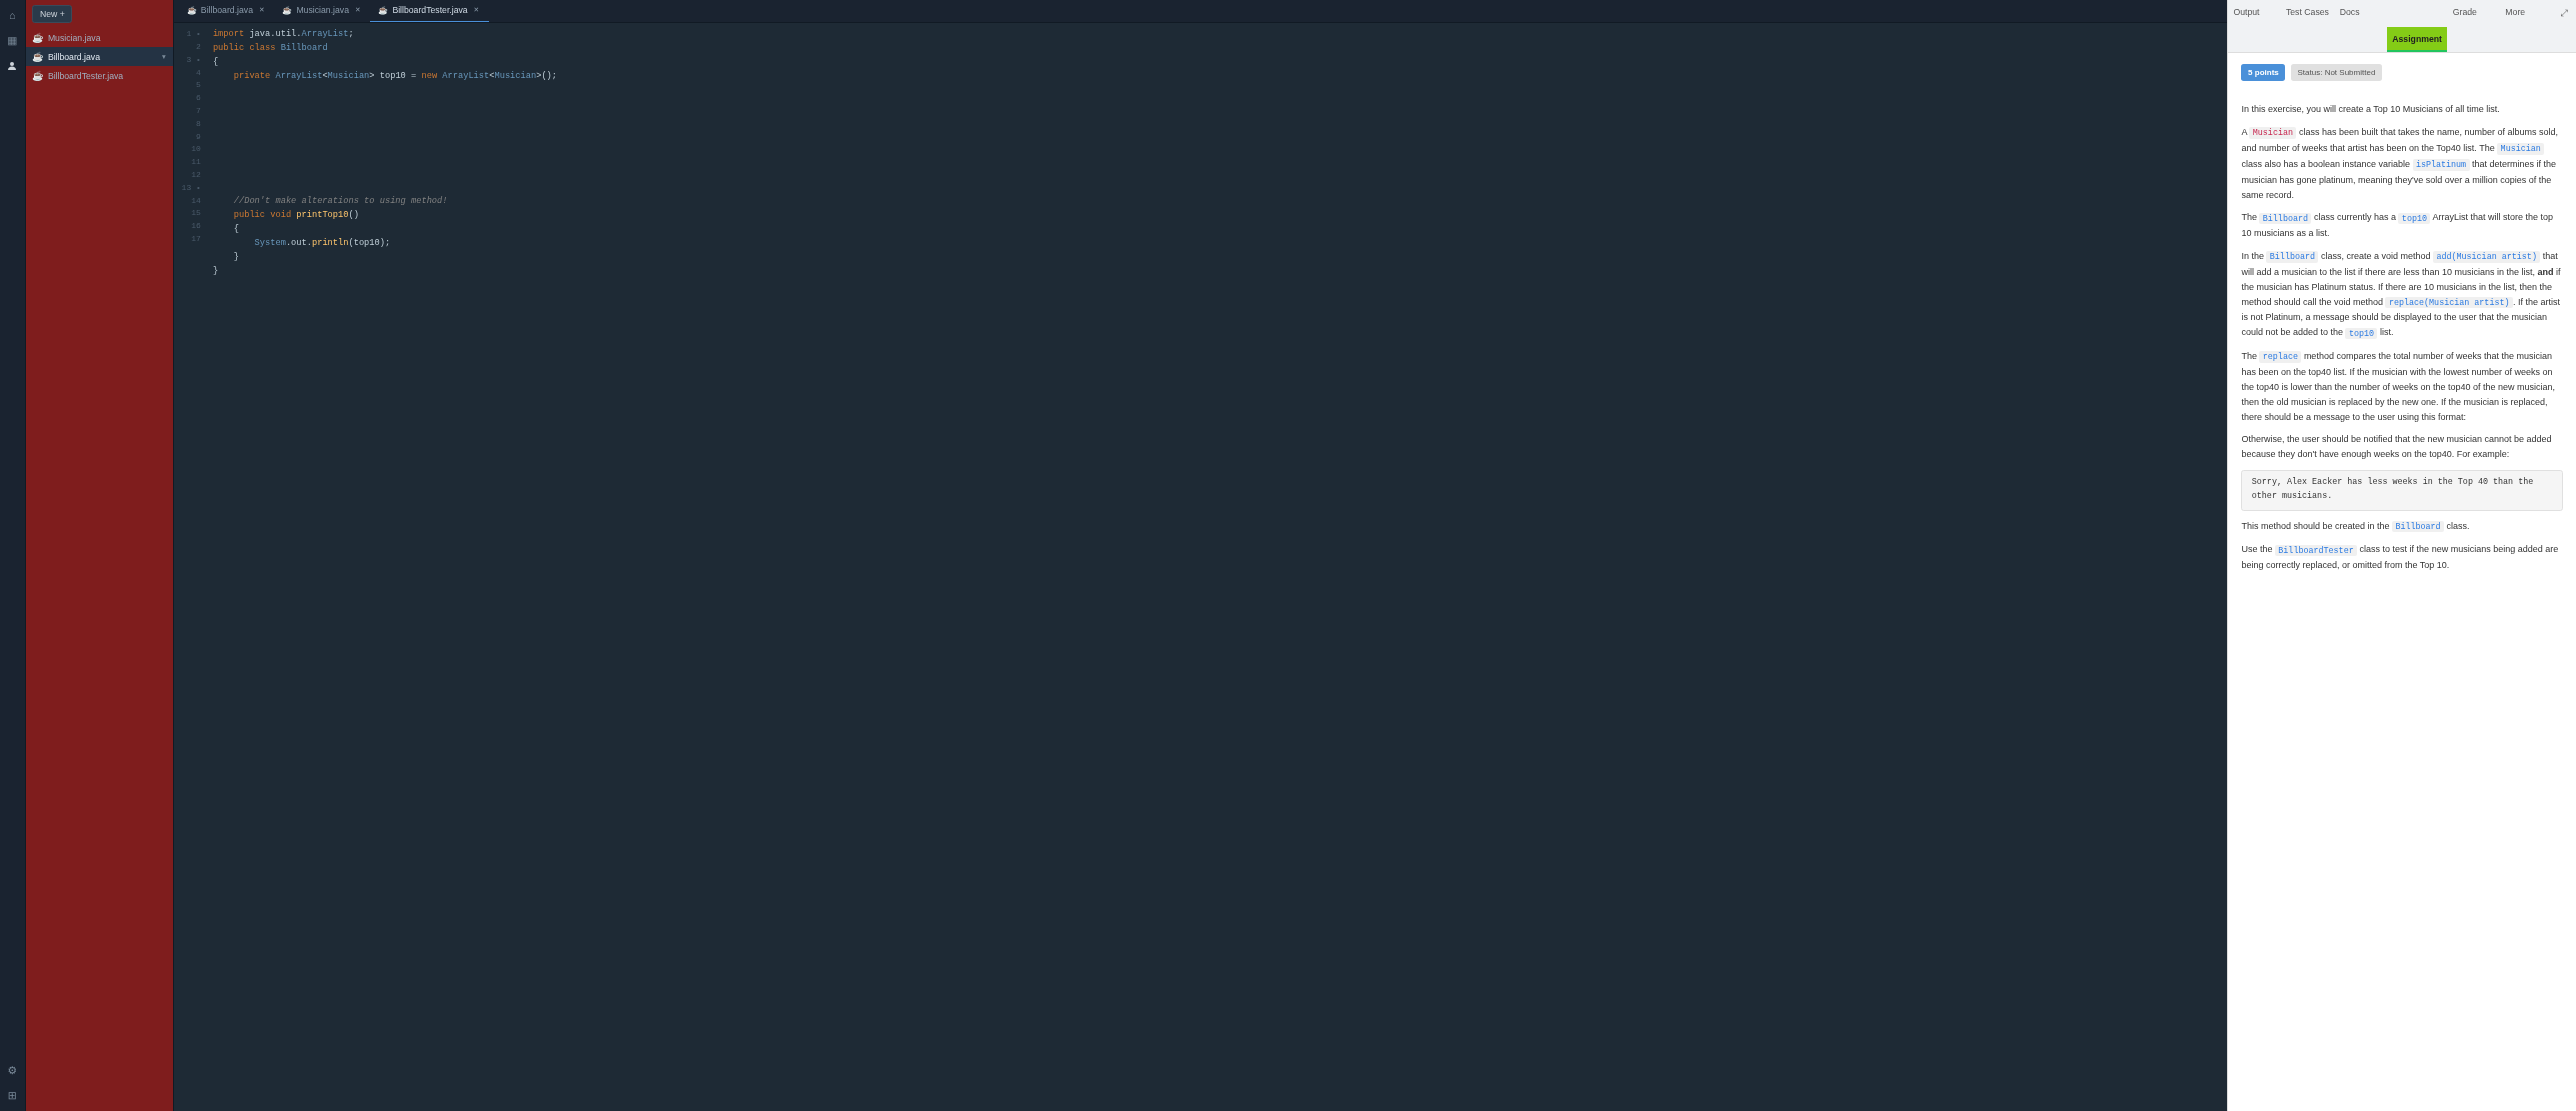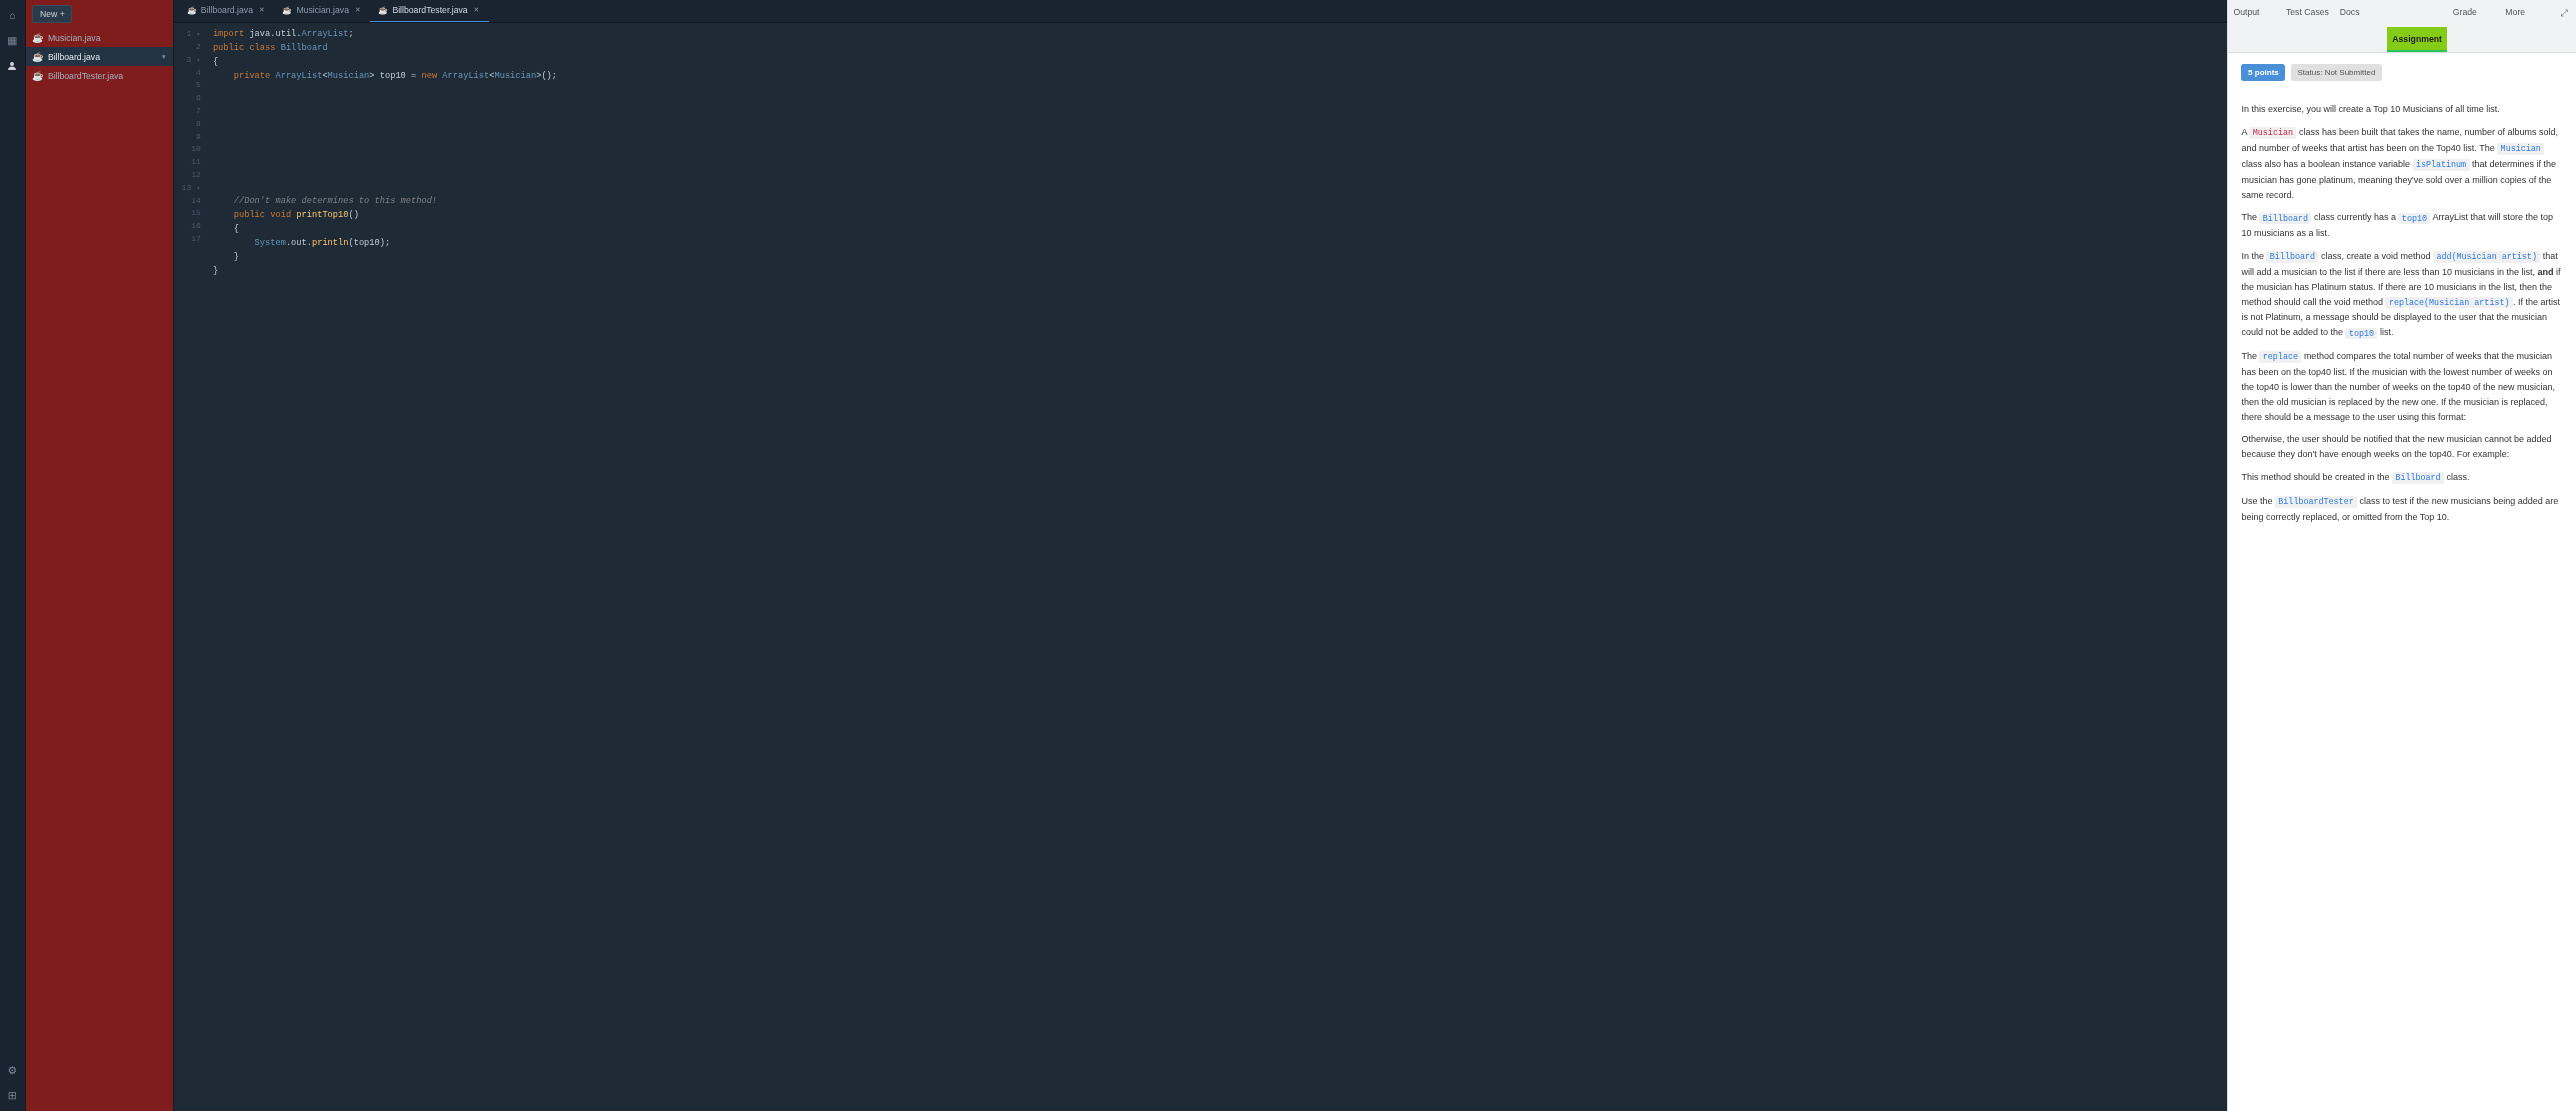--- a/index.html
+++ b/index.html
@@ -356,21 +356,21 @@
 {
     <span class="kw">private</span> <span class="type">ArrayList</span>&lt;<span class="type">Musician</span>&gt; top10 = <span class="kw">new</span> <span class="type">ArrayList</span>&lt;<span class="type">Musician</span>&gt;();
 
 
 
 
     
     
     
     
-<span class="comment">    //Don't make determines to this method!</span>
+<span class="comment">    //Don't make alterations to using method!</span>
     <span class="kw">public void</span> <span class="method">printTop10</span>()
     {
         <span class="type">System</span>.out.<span class="method">println</span>(top10);
     }
 }</div>
   </div>
 </div>
 
 <div class="right-panel">
 
@@ -396,19 +396,20 @@
 
     <p>The <code class="code-inline blue">Billboard</code> class currently has a <code class="code-inline blue">top10</code> ArrayList that will store the top 10 musicians as a list.</p>
 
     <p>In the <code class="code-inline blue">Billboard</code> class, create a void method <code class="code-inline blue">add(Musician artist)</code> that will add a musician to the list if there are less than 10 musicians in the list, <strong>and</strong> if the musician has Platinum status. If there are 10 musicians in the list, then the method should call the void method <code class="code-inline blue">replace(Musician artist)</code>. If the artist is not Platinum, a message should be displayed to the user that the musician could not be added to the <code class="code-inline blue">top10</code> list.</p>
 
     <p>The <code class="code-inline blue">replace</code> method compares the total number of weeks that the musician has been on the top40 list. If the musician with the lowest number of weeks on the top40 is lower than the number of weeks on the top40 of the new musician, then the old musician is replaced by the new one. If the musician is replaced, there should be a message to the user using this format:</p>
 
 
     <p>Otherwise, the user should be notified that the new musician cannot be added because they don't have enough weeks on the top40. For example:</p>
 
+    <div class="code-block">Sorry, Alex Eacker has less weeks in the Top 40 than the other musicians.</div>
 
     <p>This method should be created in the <code class="code-inline blue">Billboard</code> class.</p>
 
     <p>Use the <code class="code-inline blue">BillboardTester</code> class to test if the new musicians being added are being correctly replaced, or omitted from the Top 10.</p>
   </div>
 </div>
 
 
 </body></html>

